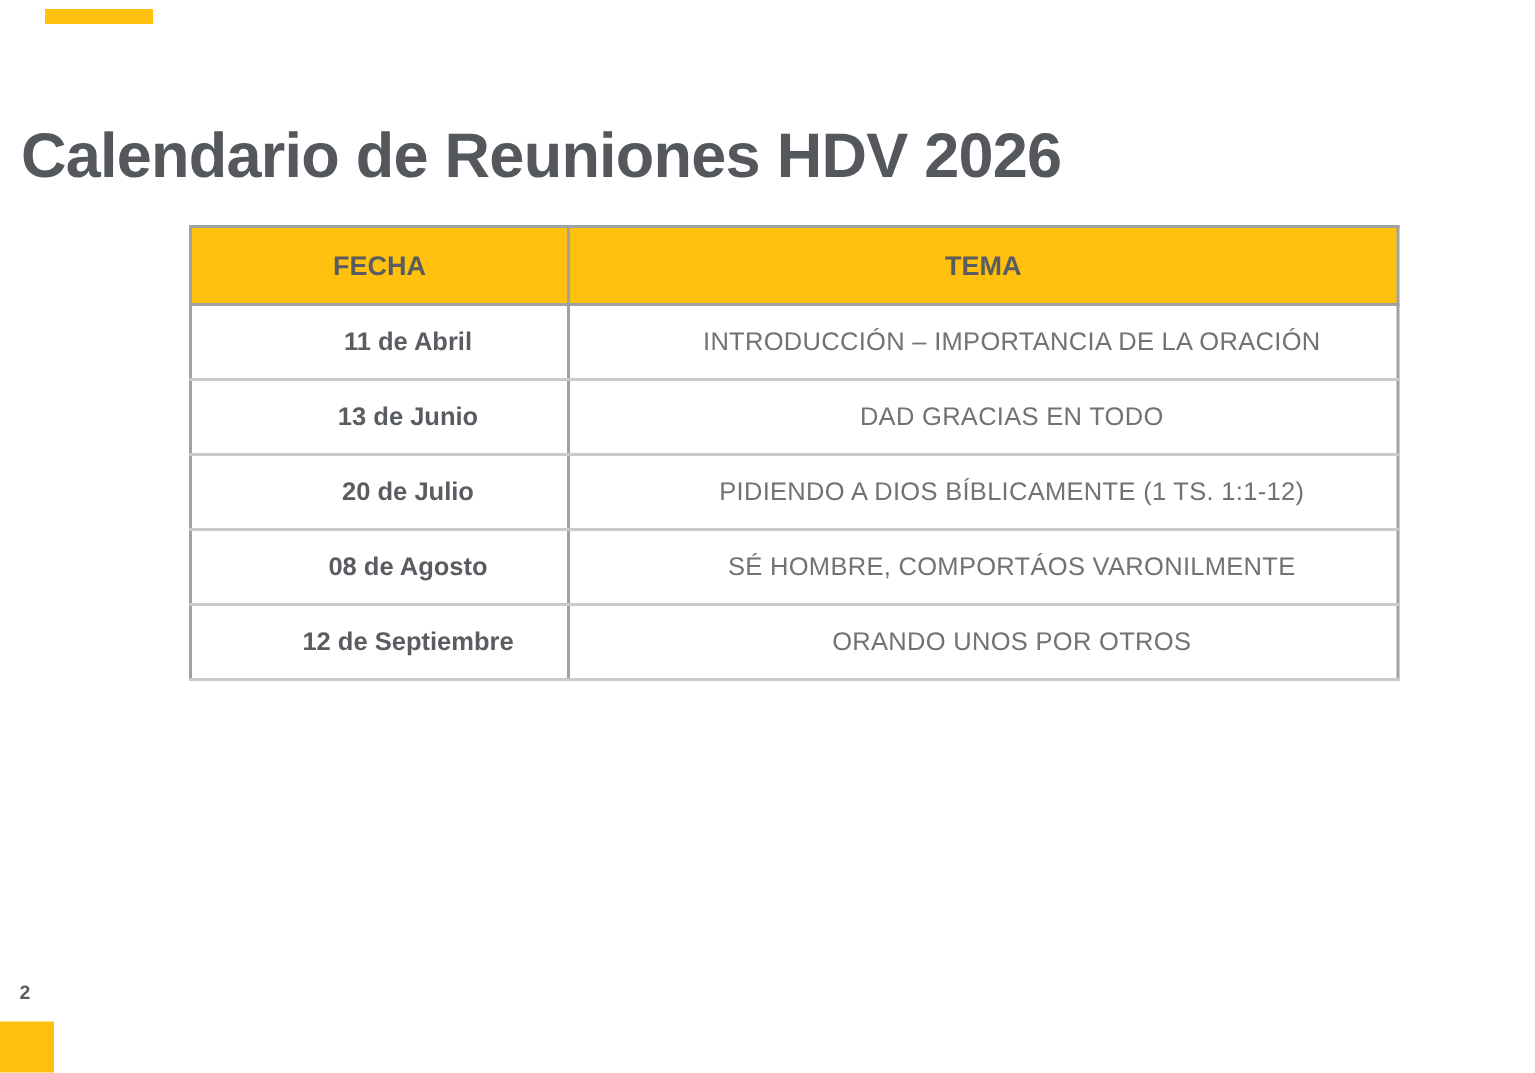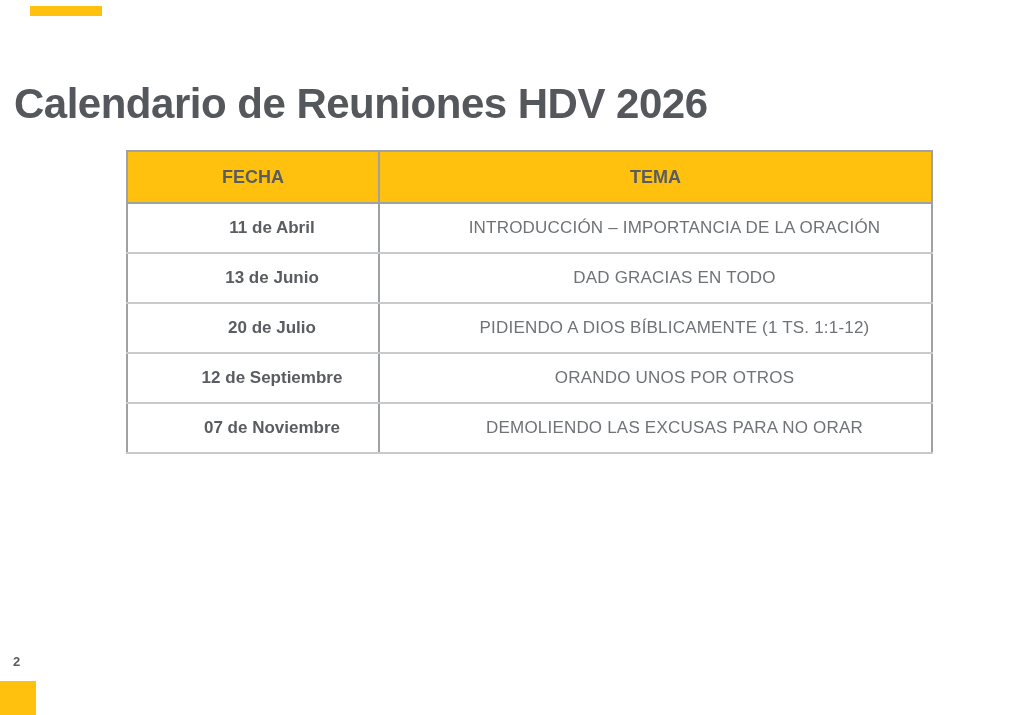--- a/index.html
+++ b/index.html
@@ -112,25 +112,25 @@
     </tr>
     <tr>
       <td class="fecha">13 de Junio</td>
       <td class="tema">DAD GRACIAS EN TODO</td>
     </tr>
     <tr>
       <td class="fecha">20 de Julio</td>
       <td class="tema">PIDIENDO A DIOS BÍBLICAMENTE (1 TS. 1:1-12)</td>
     </tr>
     <tr>
+      <td class="fecha">08 de Agosto</td>
+      <td class="tema">SÉ HOMBRE, COMPORTÁOS VARONILMENTE</td>
+    </tr>
+    <tr>
       <td class="fecha">12 de Septiembre</td>
       <td class="tema">ORANDO UNOS POR OTROS</td>
-    </tr>
-    <tr>
-      <td class="fecha">07 de Noviembre</td>
-      <td class="tema">DEMOLIENDO LAS EXCUSAS PARA NO ORAR</td>
     </tr>
   </tbody>
 </table>
 
 <div class="page-number">2</div>
 
 <div class="accent-bottom"></div>
 
 </body></html>

